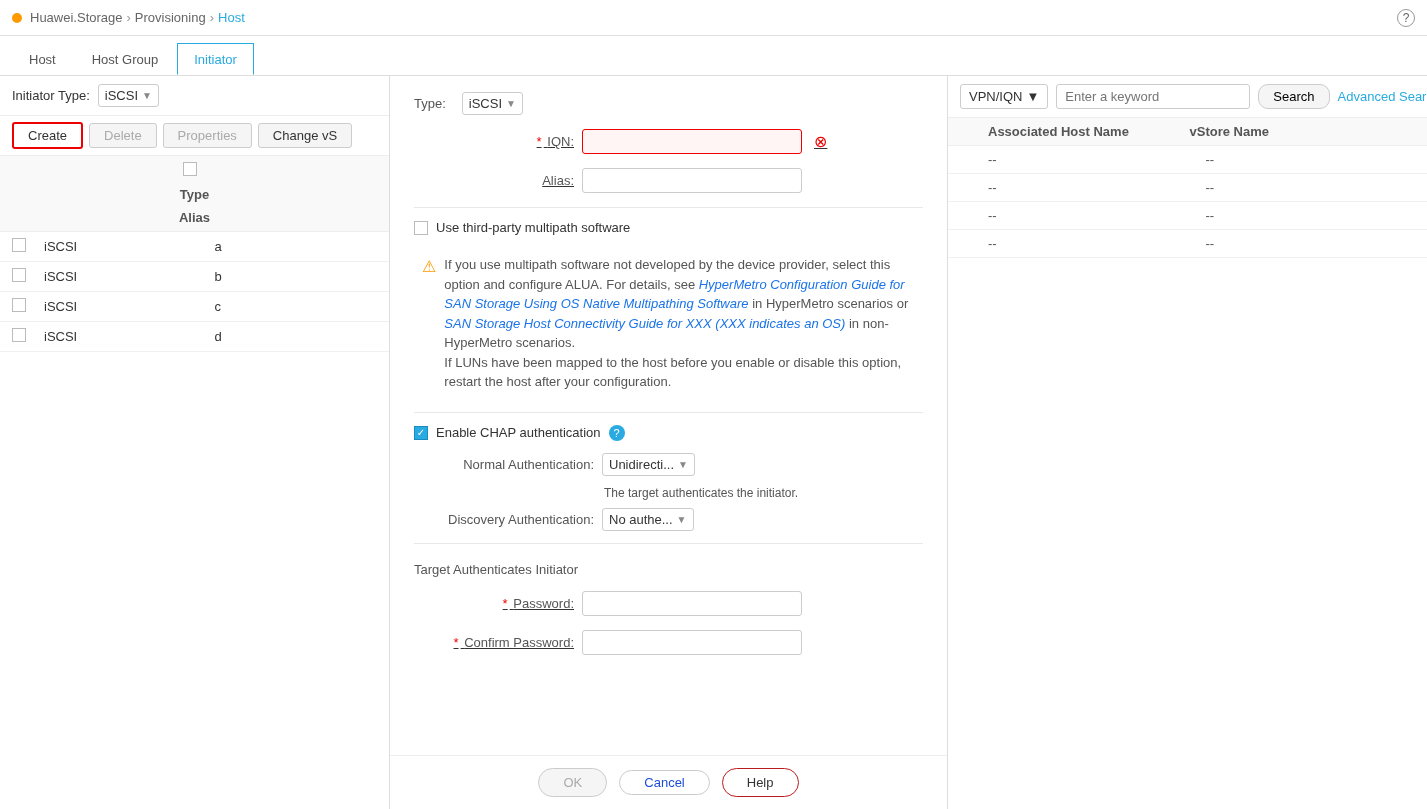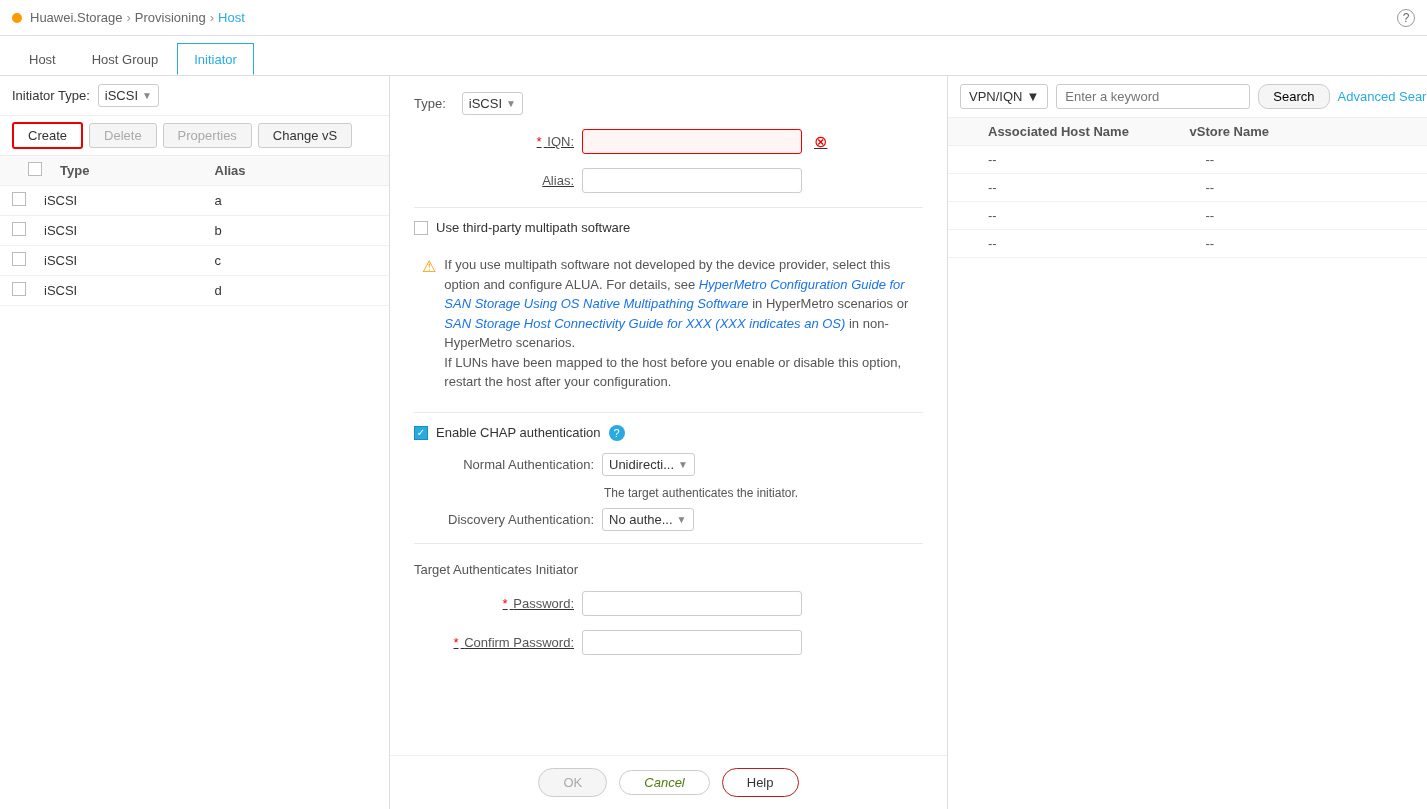--- a/index.html
+++ b/index.html
@@ -111,24 +111,25 @@
     }
     .btn.primary {
       border: 2px solid #e00;
       background: #fff;
     }
     .btn:disabled { color: #aaa; cursor: default; }
 
     .table-header {
       display: flex;
       align-items: center;
-      padding: 6px 28px;
+      padding: 6px 12px;
       background: #f9f9f9;
       border-bottom: 1px solid #eee;
       gap: 8px;
+      flex-direction: column;
     }
     .table-header .col-checkbox { width: 24px; }
     .table-header .col-type { flex: 1; color: #555; font-weight: bold; }
     .table-header .col-alias { flex: 1; color: #555; font-weight: bold; }
 
     .table-body { flex: 1; overflow-y: auto; }
     .table-row {
       display: flex;
       align-items: center;
       padding: 6px 12px;
@@ -279,23 +280,22 @@
       border-radius: 16px;
       background: #f5f5f5;
       color: #aaa;
       cursor: not-allowed;
     }
     .btn-cancel {
       padding: 4px 24px;
       border: 1px solid #ccc;
       border-radius: 16px;
       background: #fff;
-      color: #4d7c0f;
-      cursor: pointer;
-      font-style: italic;
+      color: #1d4ed8;
+      cursor: pointer;
     }
     .btn-help {
       padding: 6px 24px;
       border: 1px solid #b91c1c;
       border-radius: 16px;
       background: #fff;
       color: #333;
       cursor: pointer;
     }
 

